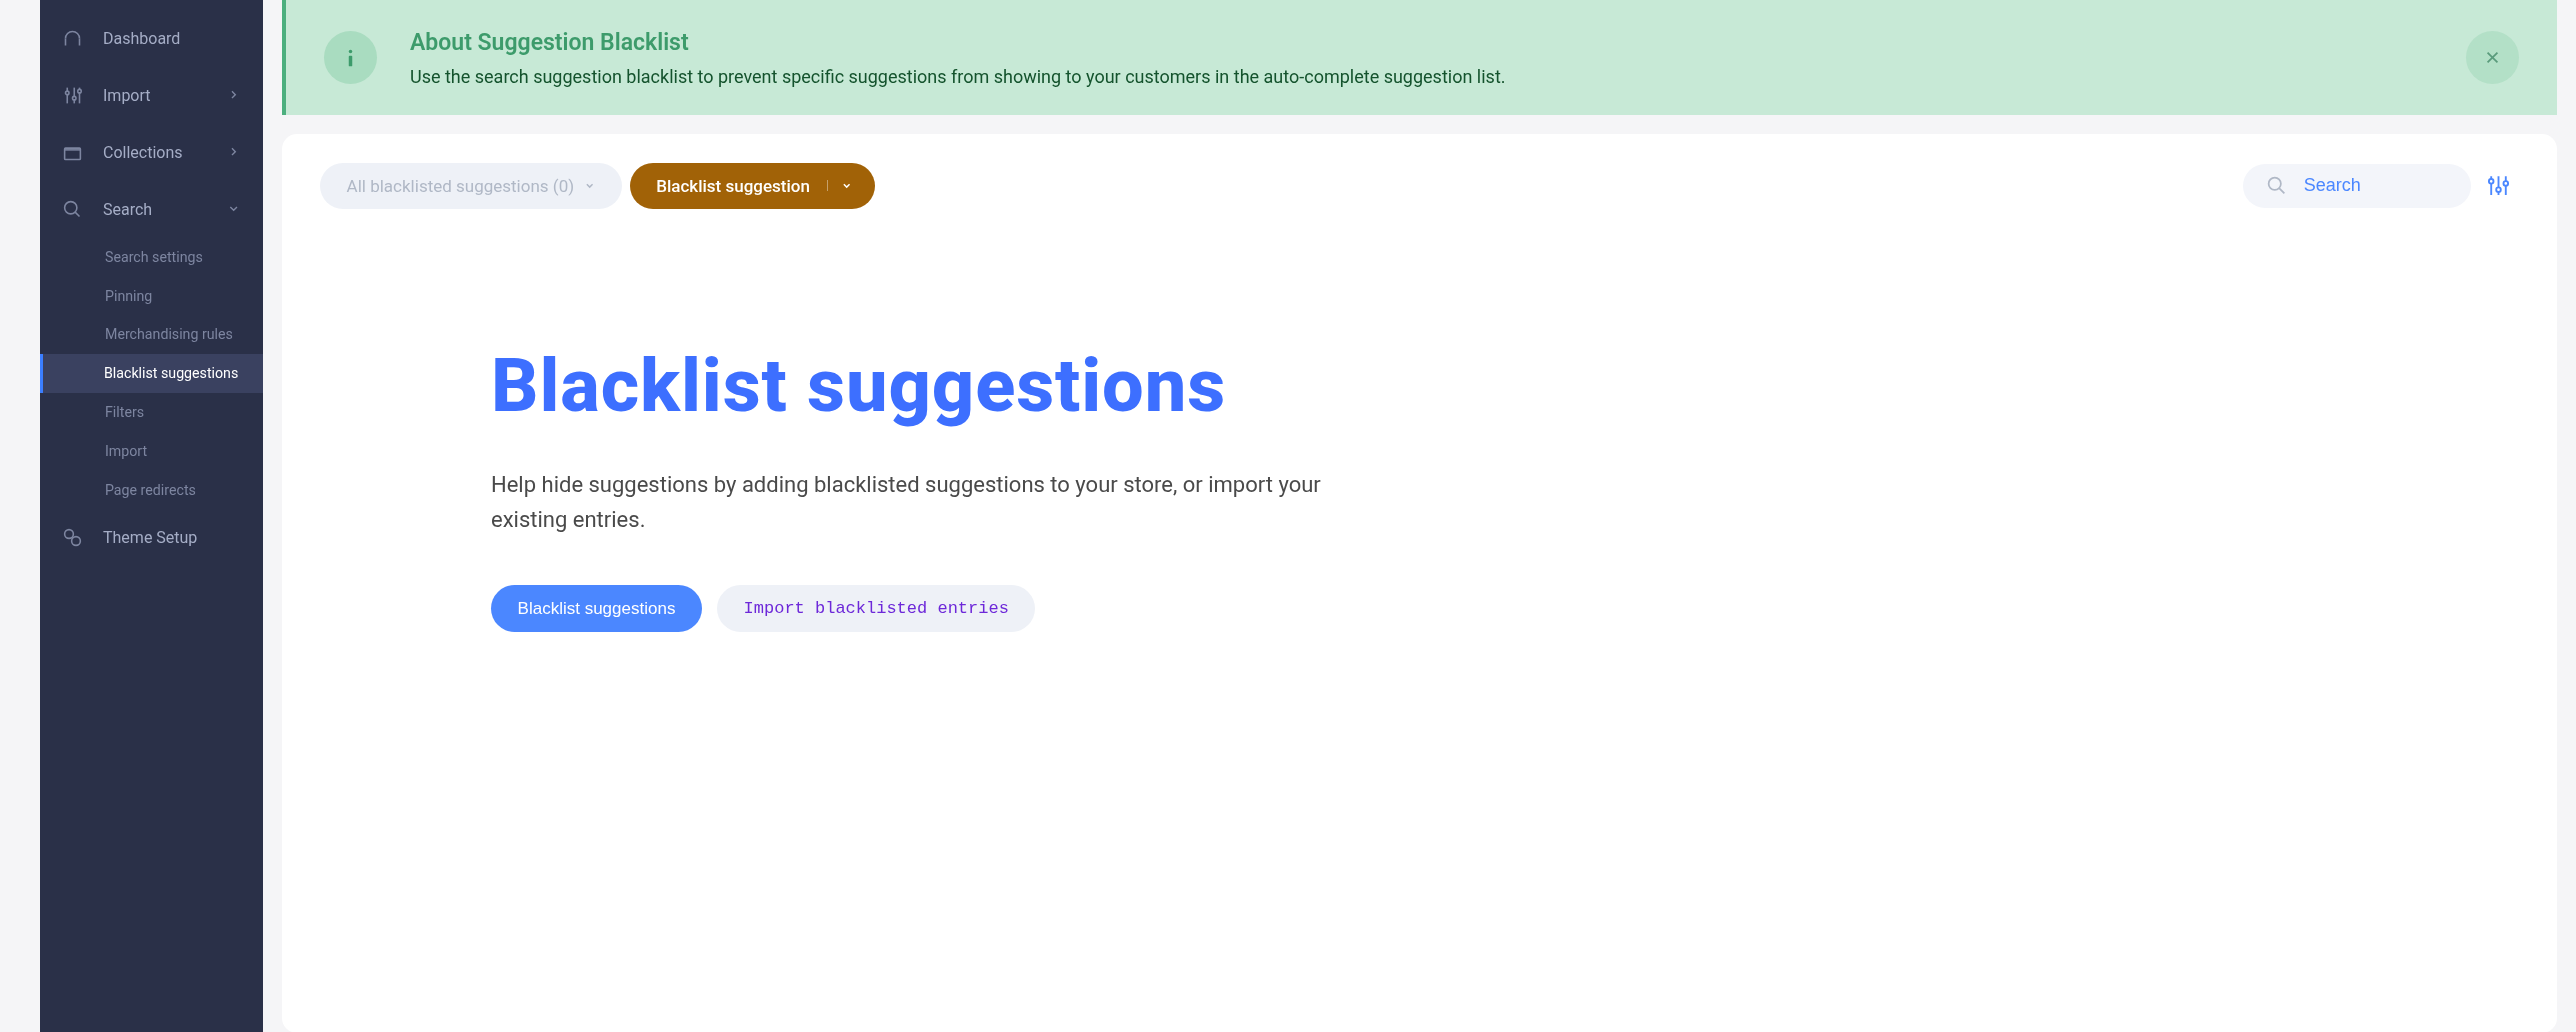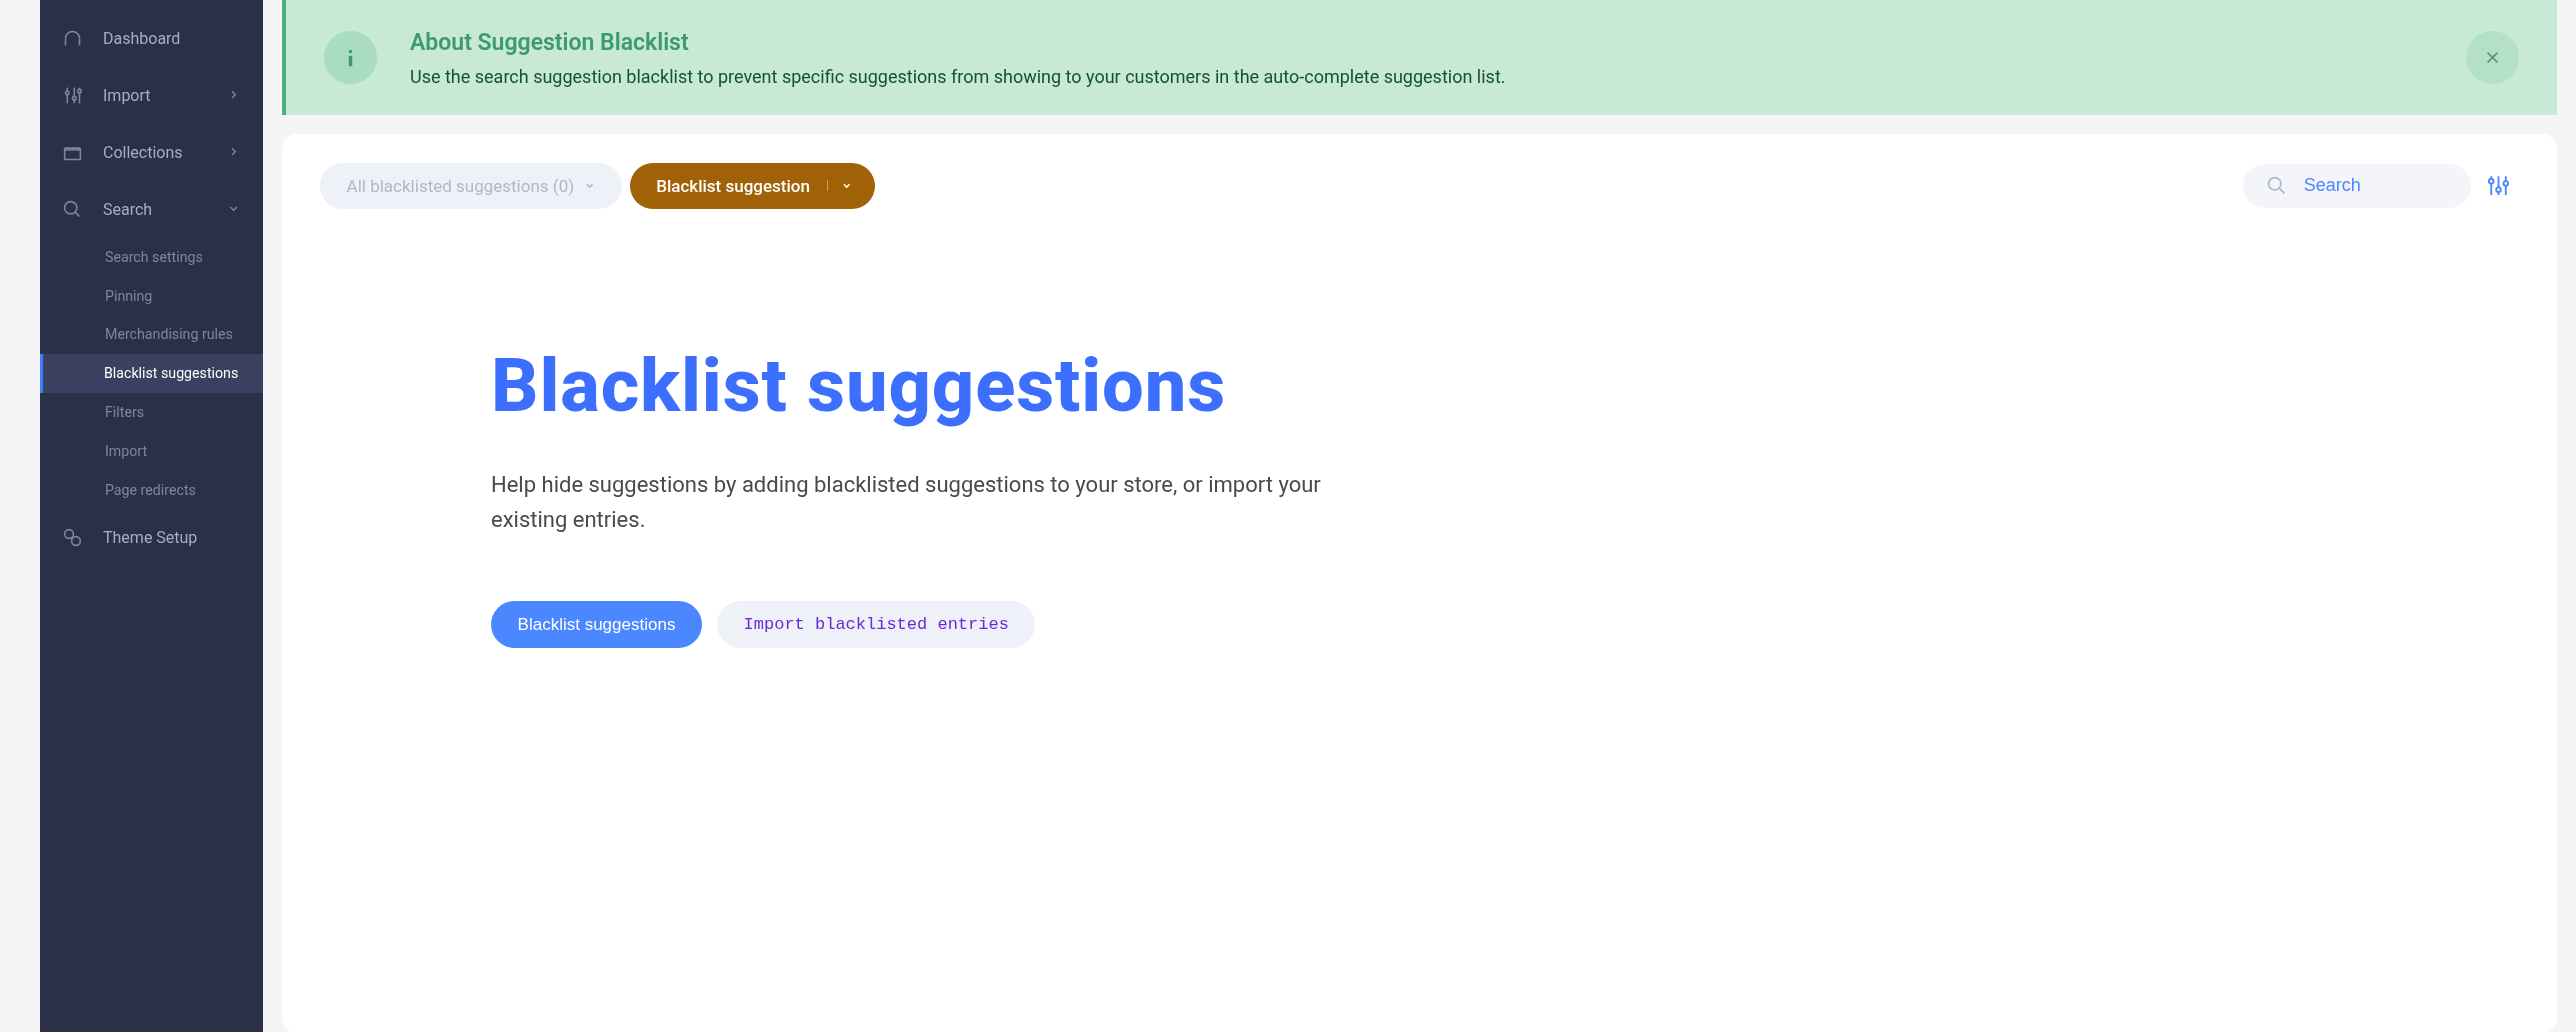--- a/index.html
+++ b/index.html
@@ -194,21 +194,21 @@
       font-size: 74px;
       font-weight: 800;
       color: #3d6fff;
       letter-spacing: 0.9px;
       margin-bottom: 38px;
     }
     .hero-desc {
       font-size: 22px;
       color: #4a4a4a;
       line-height: 1.6;
-      margin-bottom: 64px;
+      margin-bottom: 48px;
       max-width: 835px;
     }
     .hero-actions {
       display: flex;
       gap: 15px;
     }
     .btn-primary {
       background: #4b87ff;
       color: #ffffff;
       border-radius: 948px;

